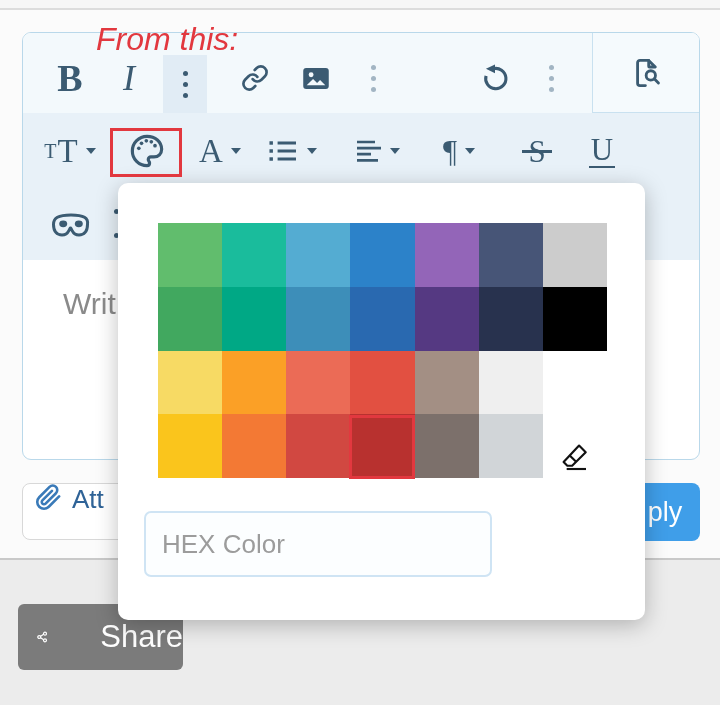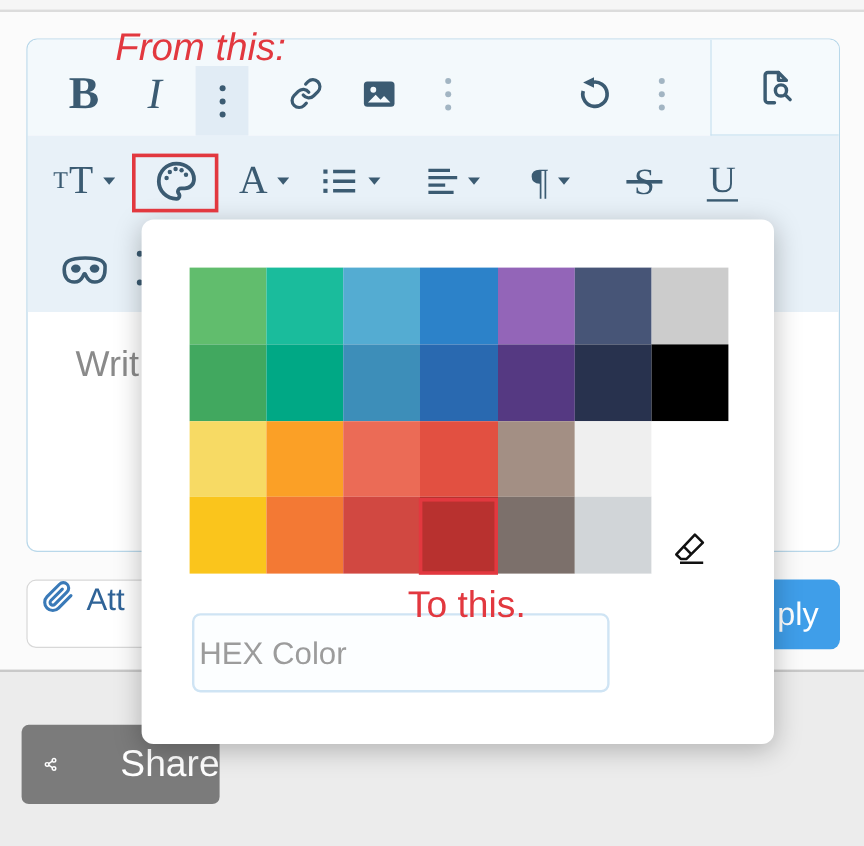--- a/index.html
+++ b/index.html
@@ -55,23 +55,23 @@
                border-radius:6px; display:flex; align-items:center; z-index:2; cursor:pointer;gap:36px; }
   .share-label { color:#fff; font-size:31px; margin-left:16px; }
 
   
   .popup { position:absolute; left:118px; top:183px; width:527px; height:437px; background:#fff;
            border-radius:10px; box-shadow:0 5px 22px rgba(0,0,0,.25); z-index:10; }
   .grid { position:absolute; left:40px; top:40px; width:449px; height:255px;
           display:grid; grid-template-columns:repeat(7,1fr); grid-template-rows:repeat(4,1fr); }
   .swatch { cursor:pointer; }
   .eraser-wrap { position:absolute; left:440px; top:258px; width:32px; height:32px; cursor:pointer; }
-  .hex-input { position:absolute; left:42px; top:328px; width:348px; height:66px; background:#fcfeff;
+  .hex-input { position:absolute; left:26px; top:328px; width:348px; height:66px; background:#fcfeff;
                border:2px solid #cfe4f4; border-radius:7px; font-family:"Liberation Sans",sans-serif;
-               font-size:26px; color:#444; padding-left:4px; outline:none; }
+               font-size:26px; color:#444; padding-left:16px; outline:none; }
   .hex-input::placeholder { color:#9c9c9c; }
   .ok-btn { position:absolute; left:430px; top:330px; width:61px; height:64px; background:#3f9ee9;
             border:none; border-radius:7px; color:#fff; font-size:27px; font-family:"Liberation Sans",sans-serif;
             display:flex; align-items:center; justify-content:center; cursor:pointer; }
 
   
   .annot { position:absolute; z-index:30; color:#e2383f; pointer-events:none; }
   .from-label { left:96px; top:21px; font-size:32px;font-style:italic; }
   .to-label { left:318px; top:486px; width:142px; text-align:center; font-size:31px; }
   .red-box { border:3px solid #e2383f; background:transparent; }
@@ -262,15 +262,14 @@
         <path d="M15.8 3.4 l5 5 L10.6 18.6 H7 l-2.8-2.8 L15.8 3.4 z"></path>
         <path d="M8.6 10.6 l4.8 4.8"></path>
         <path d="M6.5 21 H21"></path>
       </svg>
     </div>
     <input class="hex-input" type="text" placeholder="HEX Color" style="">
   </div>
 
   <div class="annot from-label">From this:</div>
   <div class="annot red-box box-palette"></div>
-  <div class="annot to-label">To this.</div>
   <div class="annot red-box box-swatch"></div>
 </div>
 
 </body></html>

